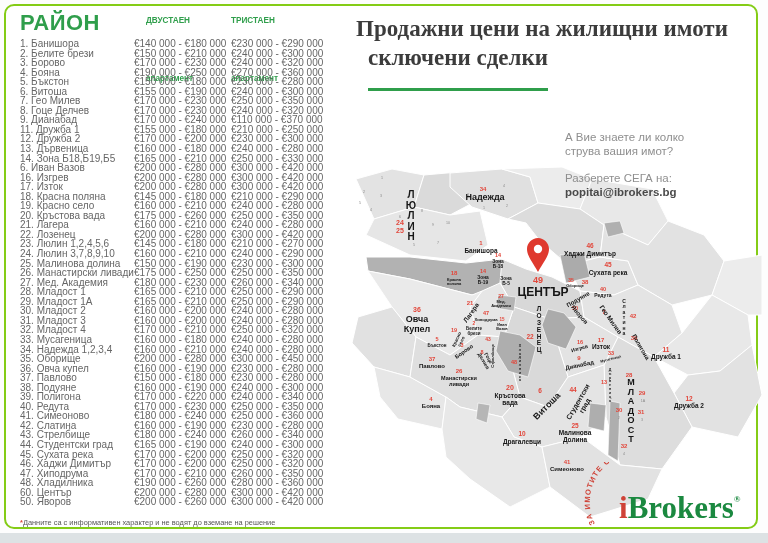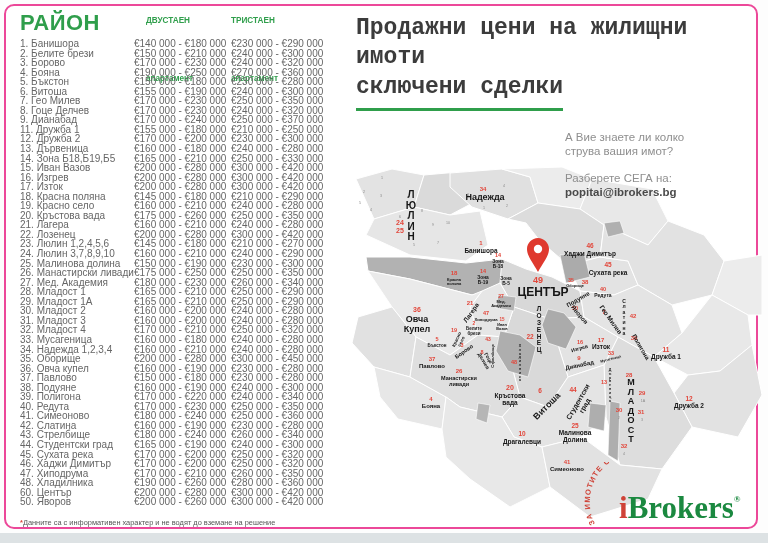--- a/index.html
+++ b/index.html
@@ -1,37 +1,37 @@
 <!DOCTYPE html>
 <html><head>
 <meta charset="utf-8">
 <style>
   html,body{margin:0;padding:0;}
   body{width:768px;height:543px;position:relative;background:#fdfdfd;
        font-family:"Liberation Sans",sans-serif;overflow:hidden;}
   .bottom-strip{position:absolute;left:0;top:533px;width:768px;height:10px;background:#dde2e4;}
   .card{position:absolute;left:4px;top:4px;width:750px;height:521px;background:#fff;
-        border:2px solid #ec4899;border-radius:10px;}
+        border:2px solid #84cc16;border-radius:10px;}
   
   .tbl-head-district{position:absolute;left:14px;top:4px;font-size:22px;font-weight:bold;
         color:#2f9e4b;letter-spacing:.5px;}
   .tbl-col-head{position:absolute;top:10px;width:96px;color:#2f9e4b;font-size:8.2px;
         font-weight:bold;line-height:9.5px;}
   .tbl-col-head .sub{font-weight:bold;margin-top:48px;}
   #col2h{left:140px;} #col3h{left:225px;}
   .rows{position:absolute;left:14px;top:32px;width:312px;}
   .prow{display:grid;grid-template-columns:114px 97px 97px;height:9.56px;
         font-size:10px;color:#666;white-space:nowrap;align-items:center;}
   .footnote{position:absolute;left:14px;top:512px;font-size:7.4px;color:#555;text-align:center;}
   .footnote .star{color:#d9463a;font-weight:bold;}
   
   .title{position:absolute;left:350px;top:8px;width:404px;
-         font-family:Liberation Mono, monospace;font-weight:bold;
+         font-family:Liberation Serif, serif;font-weight:bold;
          font-size:23px;line-height:1.28;color:#3c3c3c;}
-  .title .underline{border-bottom:3px solid #2f9e4b;padding-bottom:8px;}
+  .title .underline{border-bottom:3px solid #2f9e4b;padding-bottom:18px;margin-left:12px;}
   
   .cta{position:absolute;left:559px;top:124px;width:190px;font-size:11.5px;
        line-height:14px;color:#8f8f8f;z-index:5;}
   .cta .email{font-weight:bold;color:#4a4a4a;}
   .cta .block2{margin-top:13px;}
   
   .map{position:absolute;left:346px;top:159px;z-index:1;}
   
   .logo{position:absolute;left:575px;top:456px;z-index:6;}
 </style>
@@ -95,21 +95,21 @@
 
     <div class="prow">
       <span class="c1">8. Гоце Делчев</span>
       <span class="c2">€170 000 - €230 000</span>
       <span class="c3">€240 000 - €320 000</span>
     </div>
 
     <div class="prow">
       <span class="c1">9. Дианабад</span>
       <span class="c2">€170 000 - €240 000</span>
-      <span class="c3">€250 000 - €370 000</span>
+      <span class="c3">€110 000 - €370 000</span>
     </div>
 
 
     <div class="prow">
       <span class="c1">11. Дружба 1</span>
       <span class="c2">€155 000 - €180 000</span>
       <span class="c3">€210 000 - €250 000</span>
     </div>
 
     <div class="prow">
@@ -124,21 +124,21 @@
       <span class="c3">€240 000 - €280 000</span>
     </div>
 
     <div class="prow">
       <span class="c1">14. Зона Б18,Б19,Б5</span>
       <span class="c2">€165 000 - €210 000</span>
       <span class="c3">€250 000 - €330 000</span>
     </div>
 
     <div class="prow">
-      <span class="c1">15. Иван Вазов</span>
+      <span class="c1">6. Иван Вазов</span>
       <span class="c2">€200 000 - €280 000</span>
       <span class="c3">€300 000 - €420 000</span>
     </div>
 
     <div class="prow">
       <span class="c1">16. Изгрев</span>
       <span class="c2">€200 000 - €280 000</span>
       <span class="c3">€300 000 - €420 000</span>
     </div>
 

